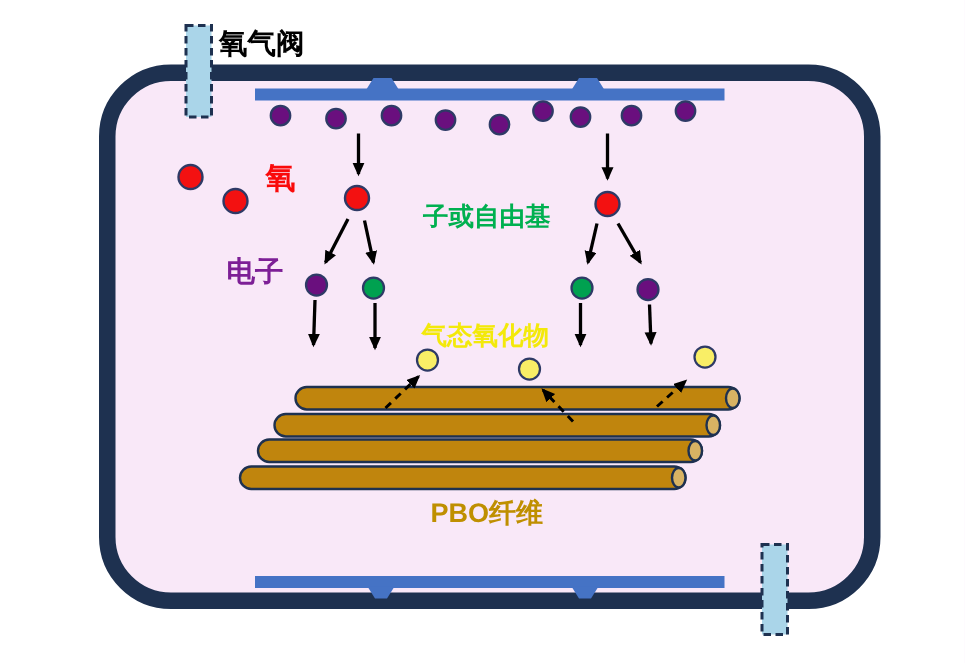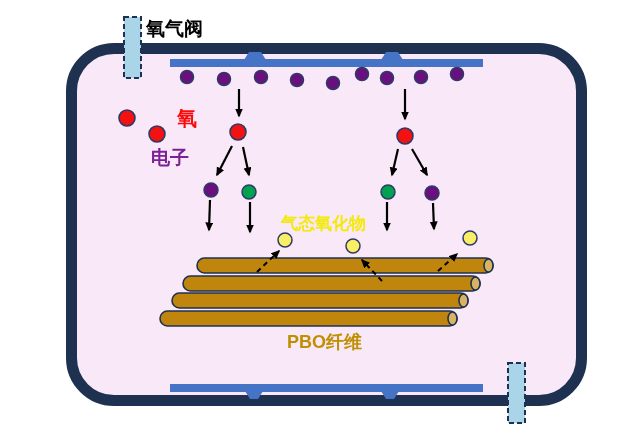--- a/index.html
+++ b/index.html
@@ -10,21 +10,21 @@
   .chamber{
     position:absolute;left:66px;top:43px;width:521px;height:363px;
     box-sizing:border-box;border:11px solid var(--chamber-border);
     border-radius:48px;background:var(--chamber-fill);
   }
   svg.overlay{position:absolute;left:0;top:0;}
   .label{position:absolute;font-weight:bold;white-space:nowrap;}
   .lbl-oxygen-valve{left:146px;top:16px;font-size:19px;color:var(--text-black);}
   .lbl-vacuum-valve{left:441px;top:404px;font-size:19px;color:var(--text-black);}
   .lbl-oxygen{left:177px;top:105px;font-size:20px;color:var(--text-red);}
-  .lbl-electron{left:151px;top:145px;font-size:19px;color:var(--text-purple);}
+  .lbl-electron{left:151px;top:168px;font-size:19px;color:var(--text-purple);}
   .lbl-excited{left:282px;top:135px;font-size:17px;line-height:20px;color:var(--text-green);}
   .lbl-gaseous{left:281px;top:212px;font-size:17px;color:var(--text-yellow);}
   .lbl-pbo{left:287px;top:330px;font-size:18px;color:var(--text-gold);}
 </style>
 </head>
 <body>
 
 <div class="stage">
 
   <div class="chamber"></div>
@@ -119,17 +119,18 @@
       <circle cx="285" cy="240" r="7"></circle>
       <circle cx="353" cy="246" r="7"></circle>
       <circle cx="470" cy="238" r="7"></circle>
     </g>
   </svg>
 
   <div class="label lbl-oxygen-valve">氧气阀</div>
   <div class="label lbl-oxygen">氧</div>
   <div class="label lbl-electron">电子</div>
   <div class="label lbl-excited">
+    <div>子或自由基</div>
   </div>
   <div class="label lbl-gaseous">气态氧化物</div>
   <div class="label lbl-pbo">PBO纤维</div>
 
 </div>
 
 </body></html>

